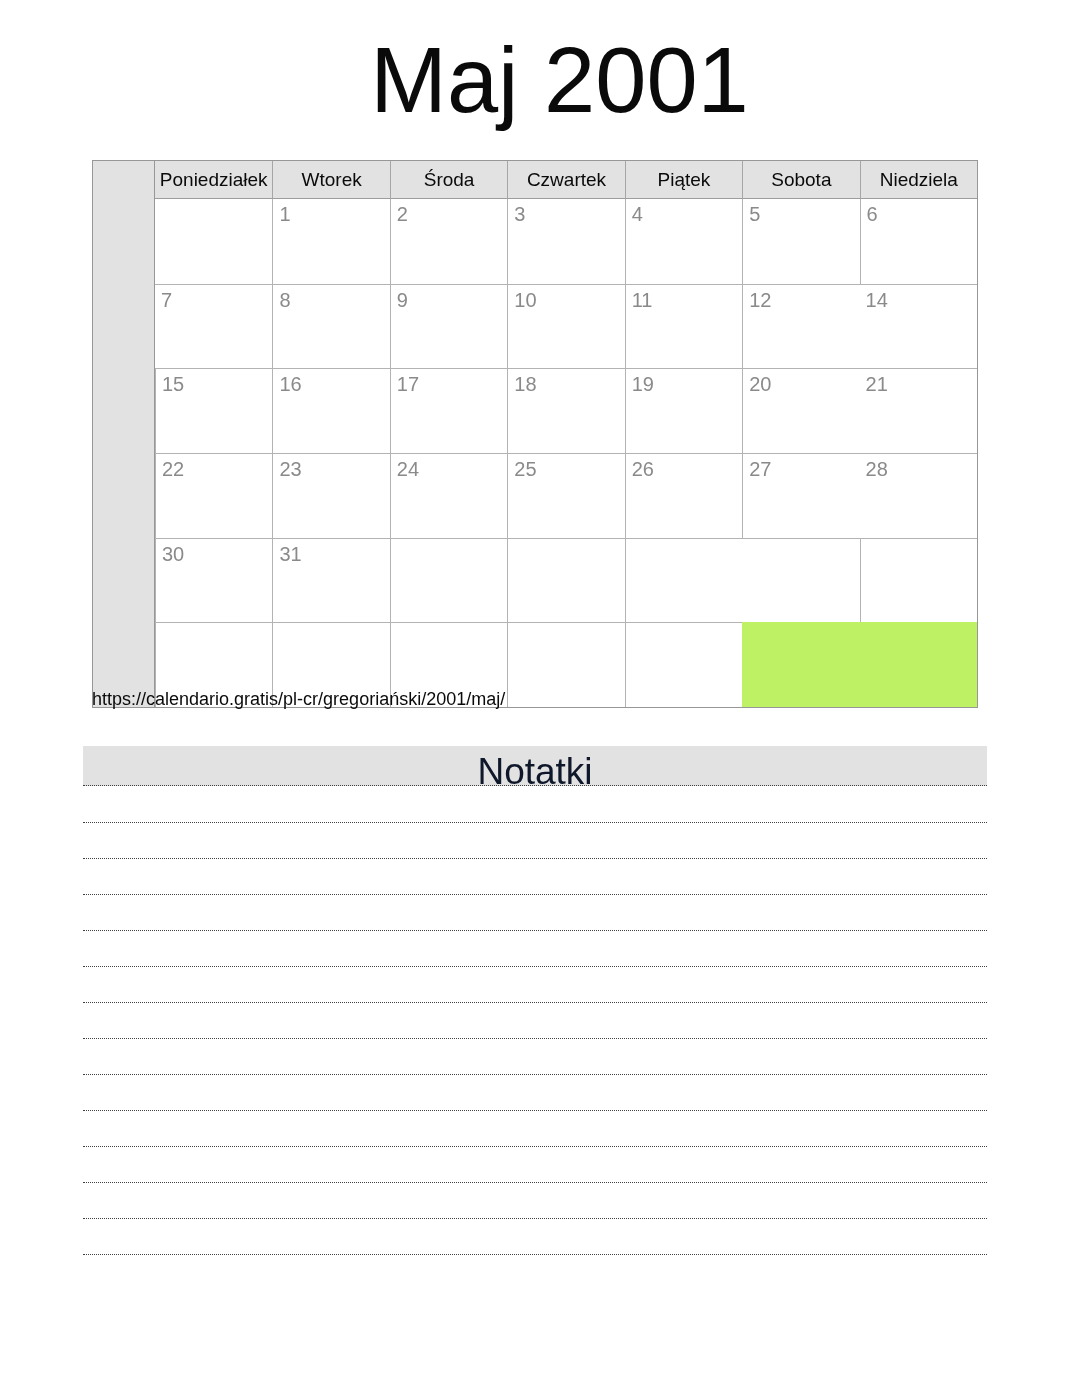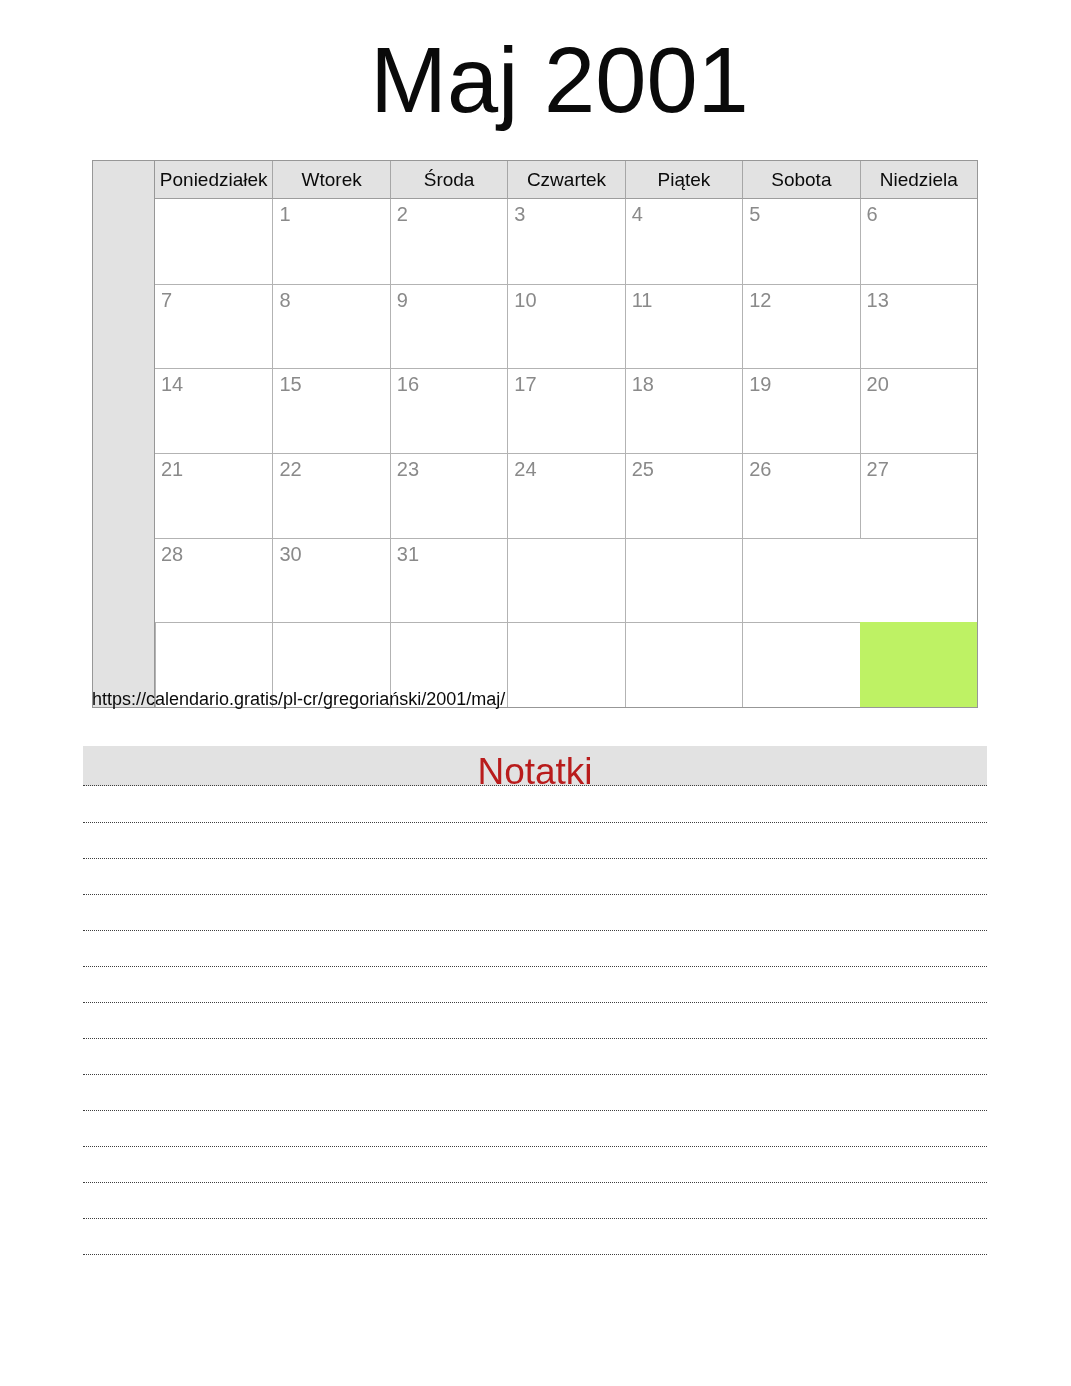--- a/index.html
+++ b/index.html
@@ -94,21 +94,21 @@
     height: 40px;
     background: #e2e2e2;
     border-bottom: 1px dotted #3f3f3f;
     text-align: center;
   }
   .notes-title {
     display: inline-block;
     font-size: 37px;
     line-height: 1.0;
     margin-top: 7px;
-    color: #b91c1c;
+    color: #0f172a;
     font-weight: 400;
   }
   .notes-lines {
     position: absolute;
     left: 83px;
     top: 787px;
     width: 904px;
   }
   .note-line {
     height: 36px;
@@ -164,23 +164,20 @@
       </div>
       <div class="cell">
         <span class="daynum">10</span>
       </div>
       <div class="cell">
         <span class="daynum">11</span>
       </div>
       <div class="cell">
         <span class="daynum">12</span>
       </div>
-      <div class="cell">
-        <span class="daynum">13</span>
-      </div>
       <div class="cell colfirst">
         <span class="daynum">14</span>
       </div>
       <div class="cell">
         <span class="daynum">15</span>
       </div>
       <div class="cell">
         <span class="daynum">16</span>
       </div>
       <div class="cell">

